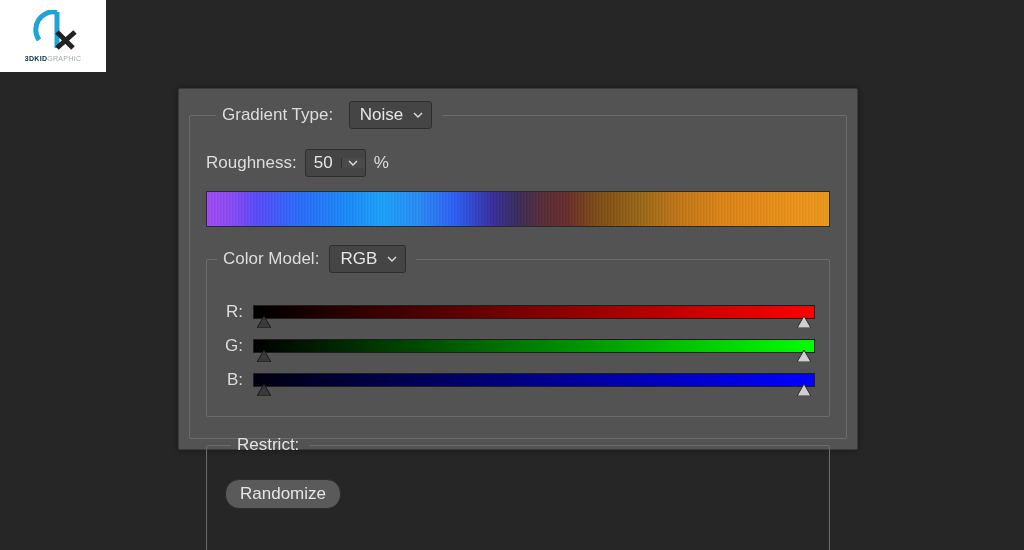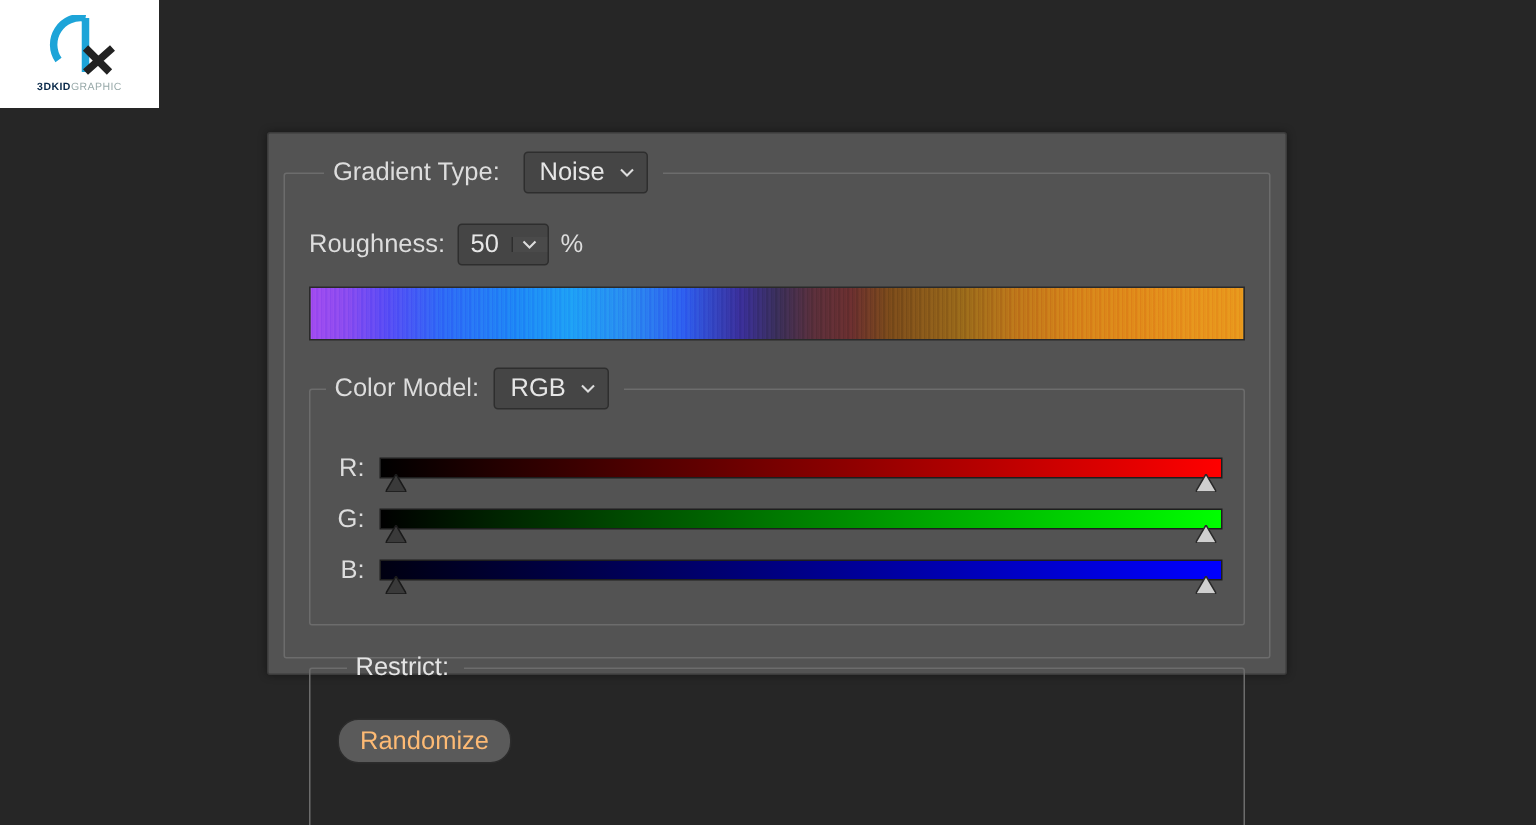--- a/index.html
+++ b/index.html
@@ -97,21 +97,21 @@
 
   .opt-body { margin-top: 8px; display:flex; flex-direction:column; gap:14px; padding-left:4px; }
   .check { display:flex; align-items:center; gap:10px; }
   .checkbox {
     width:18px; height:18px; border:1px solid #2d2d2d; border-radius:3px;
     background:#4a4a4a; display:inline-block;
   }
   .btnflat {
     display:inline-flex; align-items:center; justify-content:center;
     height:30px; min-width:112px; padding:4px 14px;
-    border:1px solid #2c2c2c; border-radius:14px; background:#5a5a5a; color:#fdba74;
+    border:1px solid #2c2c2c; border-radius:14px; background:#5a5a5a; color:#e5e5e5;
     margin-top: 4px;
     text-align: center;
   }
 </style>
 </head>
 <body>
 
 <div class="logo">
   <svg width="60" height="44" viewBox="0 0 60 44">
     <path d="M34 2 L34 38" stroke="#1da4d8" stroke-width="5" fill="none"></path>

